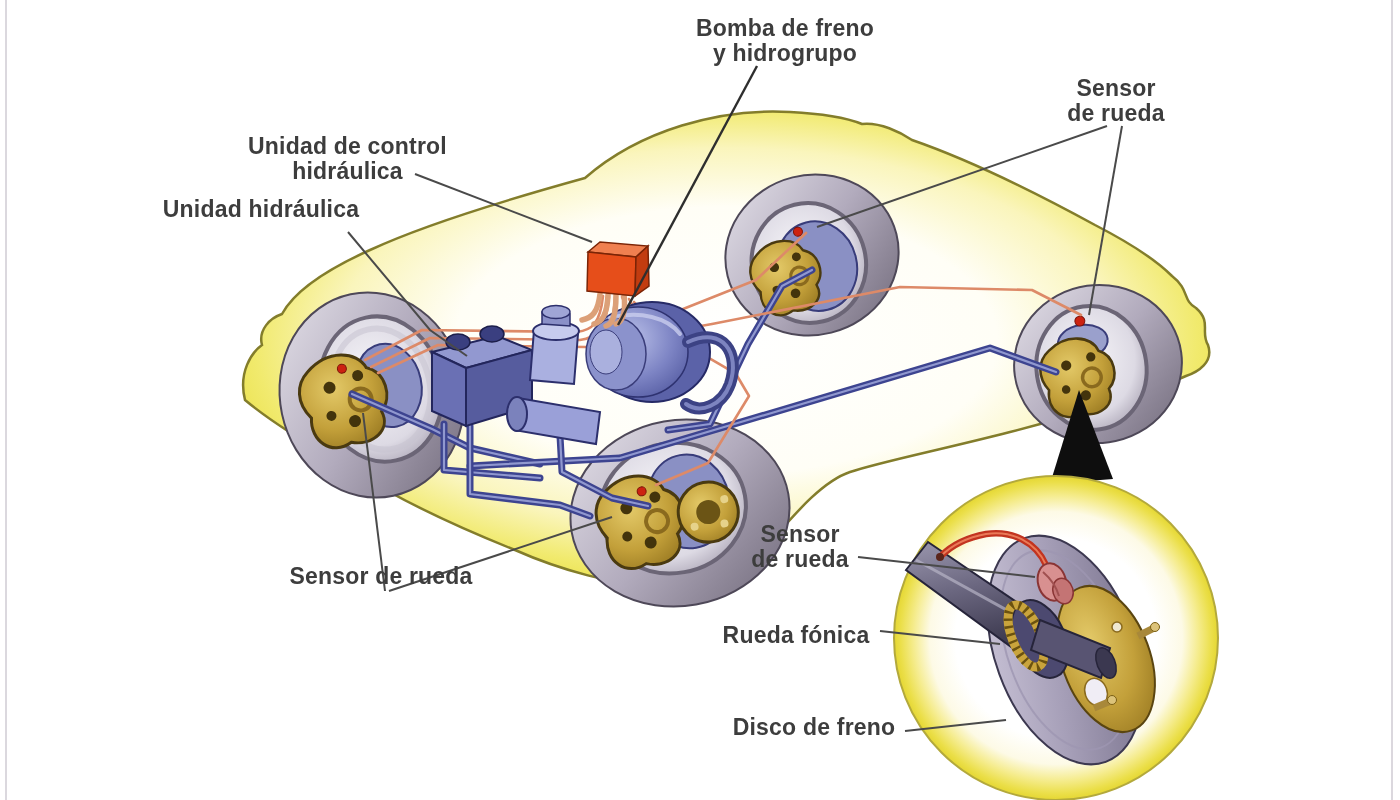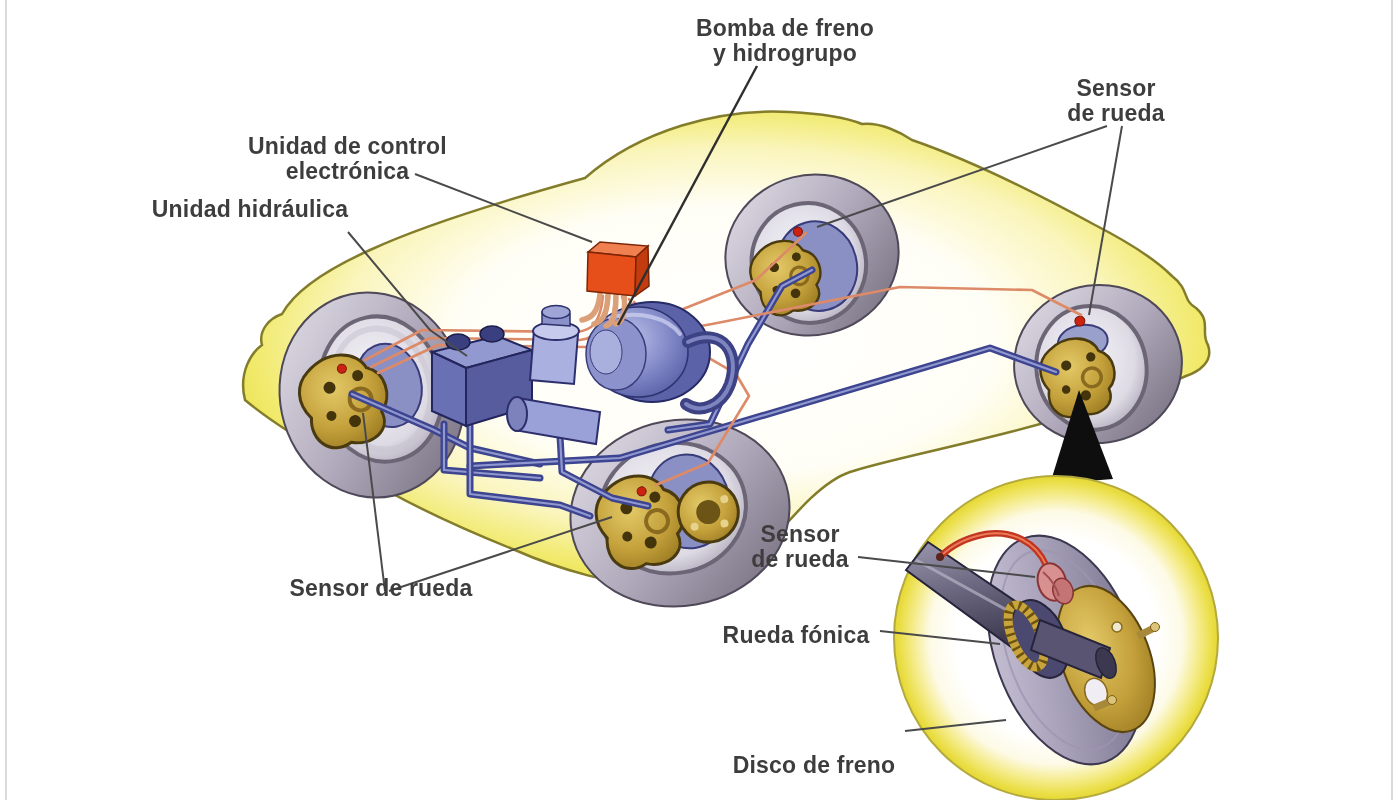--- a/index.html
+++ b/index.html
@@ -246,38 +246,38 @@
     </g>
   </svg>
 
   <div class="diagram-label" style="left:660px;top:16px;width:250px;">
     <span>Bomba de freno</span>
     <span>y hidrogrupo</span>
   </div>
 
   <div class="diagram-label" style="left:225px;top:126px;width:245px;margin-top:8px;">
     <span>Unidad de control</span>
-    <span>electrónica</span>
-  </div>
-
-  <div class="diagram-label" style="left:130px;top:197px;width:240px;">
+    <span>hidráulica</span>
+  </div>
+
+  <div class="diagram-label" style="left:141px;top:197px;width:240px;">
     <span>Unidad hidráulica</span>
   </div>
 
   <div class="diagram-label" style="left:1046px;top:76px;width:140px;">
     <span>Sensor</span>
     <span>de rueda</span>
   </div>
 
-  <div class="diagram-label" style="left:277px;top:576px;width:208px;">Sensor de rueda</div>
+  <div class="diagram-label" style="left:277px;top:564px;width:208px;">Sensor de rueda</div>
 
   <div class="diagram-label" style="left:730px;top:522px;width:140px;">
     <span>Sensor</span>
     <span>de rueda</span>
   </div>
 
   <div class="diagram-label" style="left:716px;top:623px;width:160px;">Rueda fónica</div>
 
-  <div class="diagram-label" style="left:723px;top:715px;width:182px;margin-top:38px;">Disco de freno</div>
+  <div class="diagram-label" style="left:723px;top:715px;width:182px;">Disco de freno</div>
 
   <div class="edge-line" style="left:5px;"></div>
   <div class="edge-line" style="left:1391px;"></div>
 </div>
 
 </body></html>

